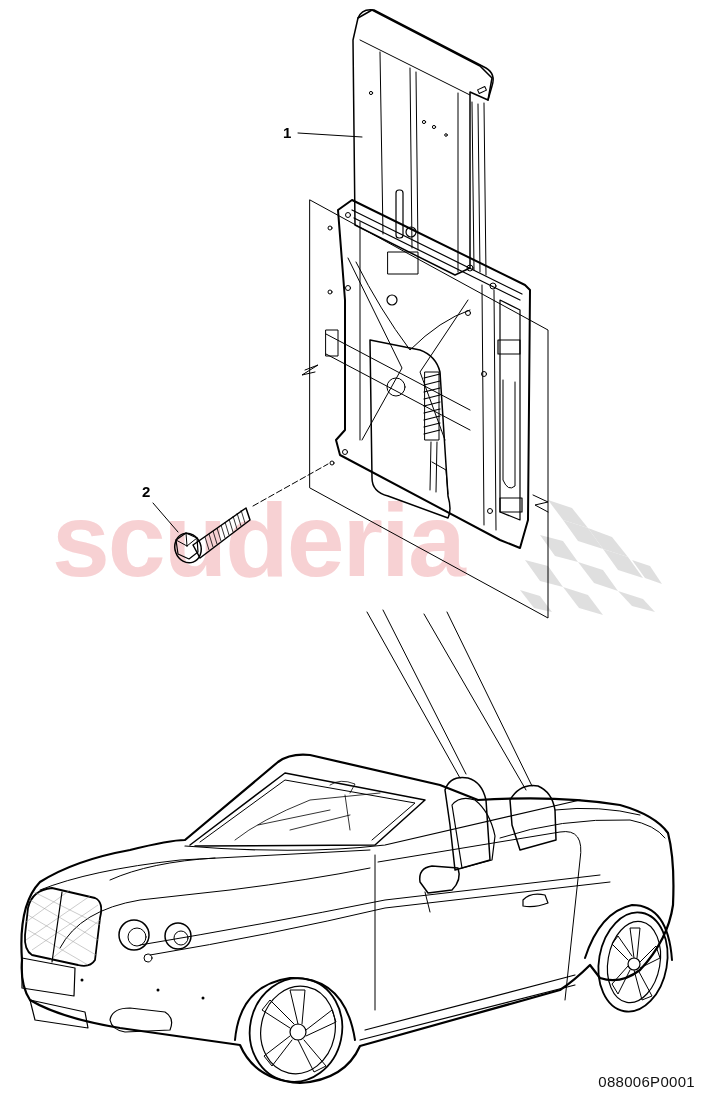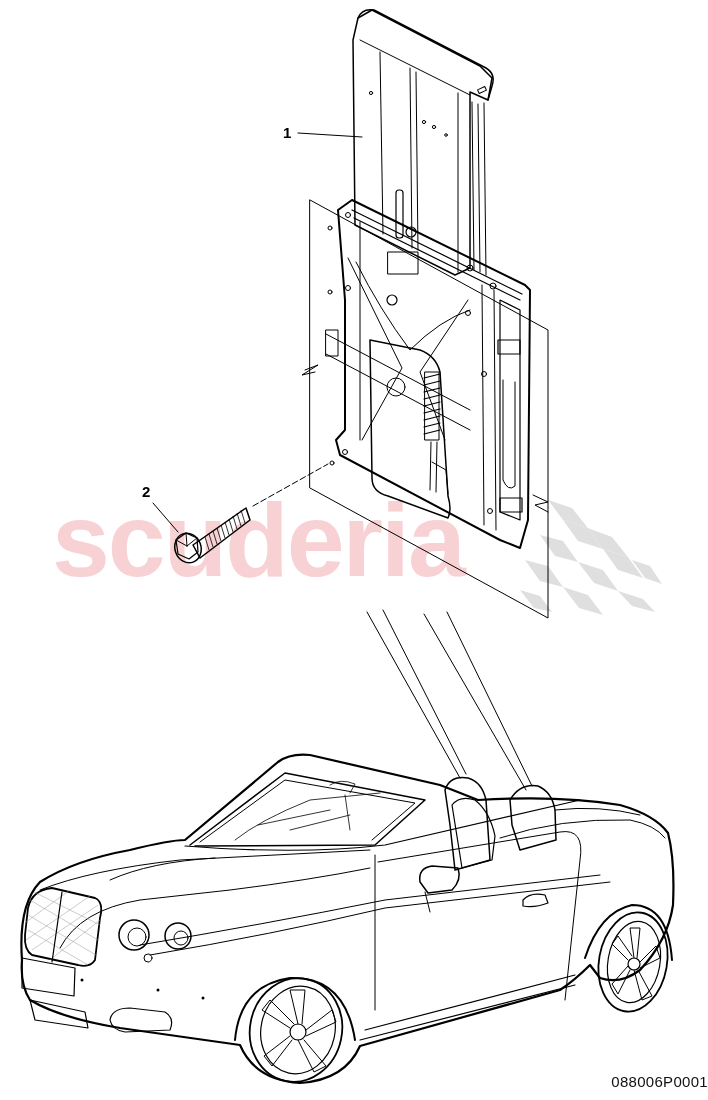--- a/index.html
+++ b/index.html
@@ -1,19 +1,19 @@
 <!DOCTYPE html>
 <html><head>
   <meta charset="utf-8">
   <style>
     html, body { margin: 0; padding: 0; background: #ffffff; }
     body { width: 708px; height: 1100px; position: relative; overflow: hidden; font-family: "Liberation Sans", sans-serif; }
     .canvas { position: absolute; left: 0; top: 0; width: 708px; height: 1100px; }
     .callout { position: absolute; font-family: "Liberation Sans", sans-serif; font-weight: bold; font-size: 15px; color: #000; }
-    .drawing-number { position: absolute; right: 0; bottom: 10px; font-family: "Liberation Sans", sans-serif; font-size: 15px; color: #111; letter-spacing: 0.3px; margin-top: 12px; }
+    .drawing-number { position: absolute; right: 13px; bottom: 10px; font-family: "Liberation Sans", sans-serif; font-size: 15px; color: #111; letter-spacing: 0.3px; margin-top: 12px; }
     .wm-main { position: absolute; left: 52px; top: 488px; font-family: "Liberation Sans", sans-serif; font-weight: bold; font-size: 104px; letter-spacing: -2px; color: #f6c9cc; line-height: 1; opacity: 0.85; }
     .wm-sub { position: absolute; left: 58px; top: 580px; font-family: "Liberation Sans", sans-serif; font-size: 34px; color: #e4e4e4; letter-spacing: 40px; line-height: 1; }
     svg .ln { fill: none; stroke: #000; stroke-linejoin: round; stroke-linecap: round; }
   </style>
 </head>
 <body>
 
 <div class="canvas">
 
   <div class="wm-main">scuderia</div>

